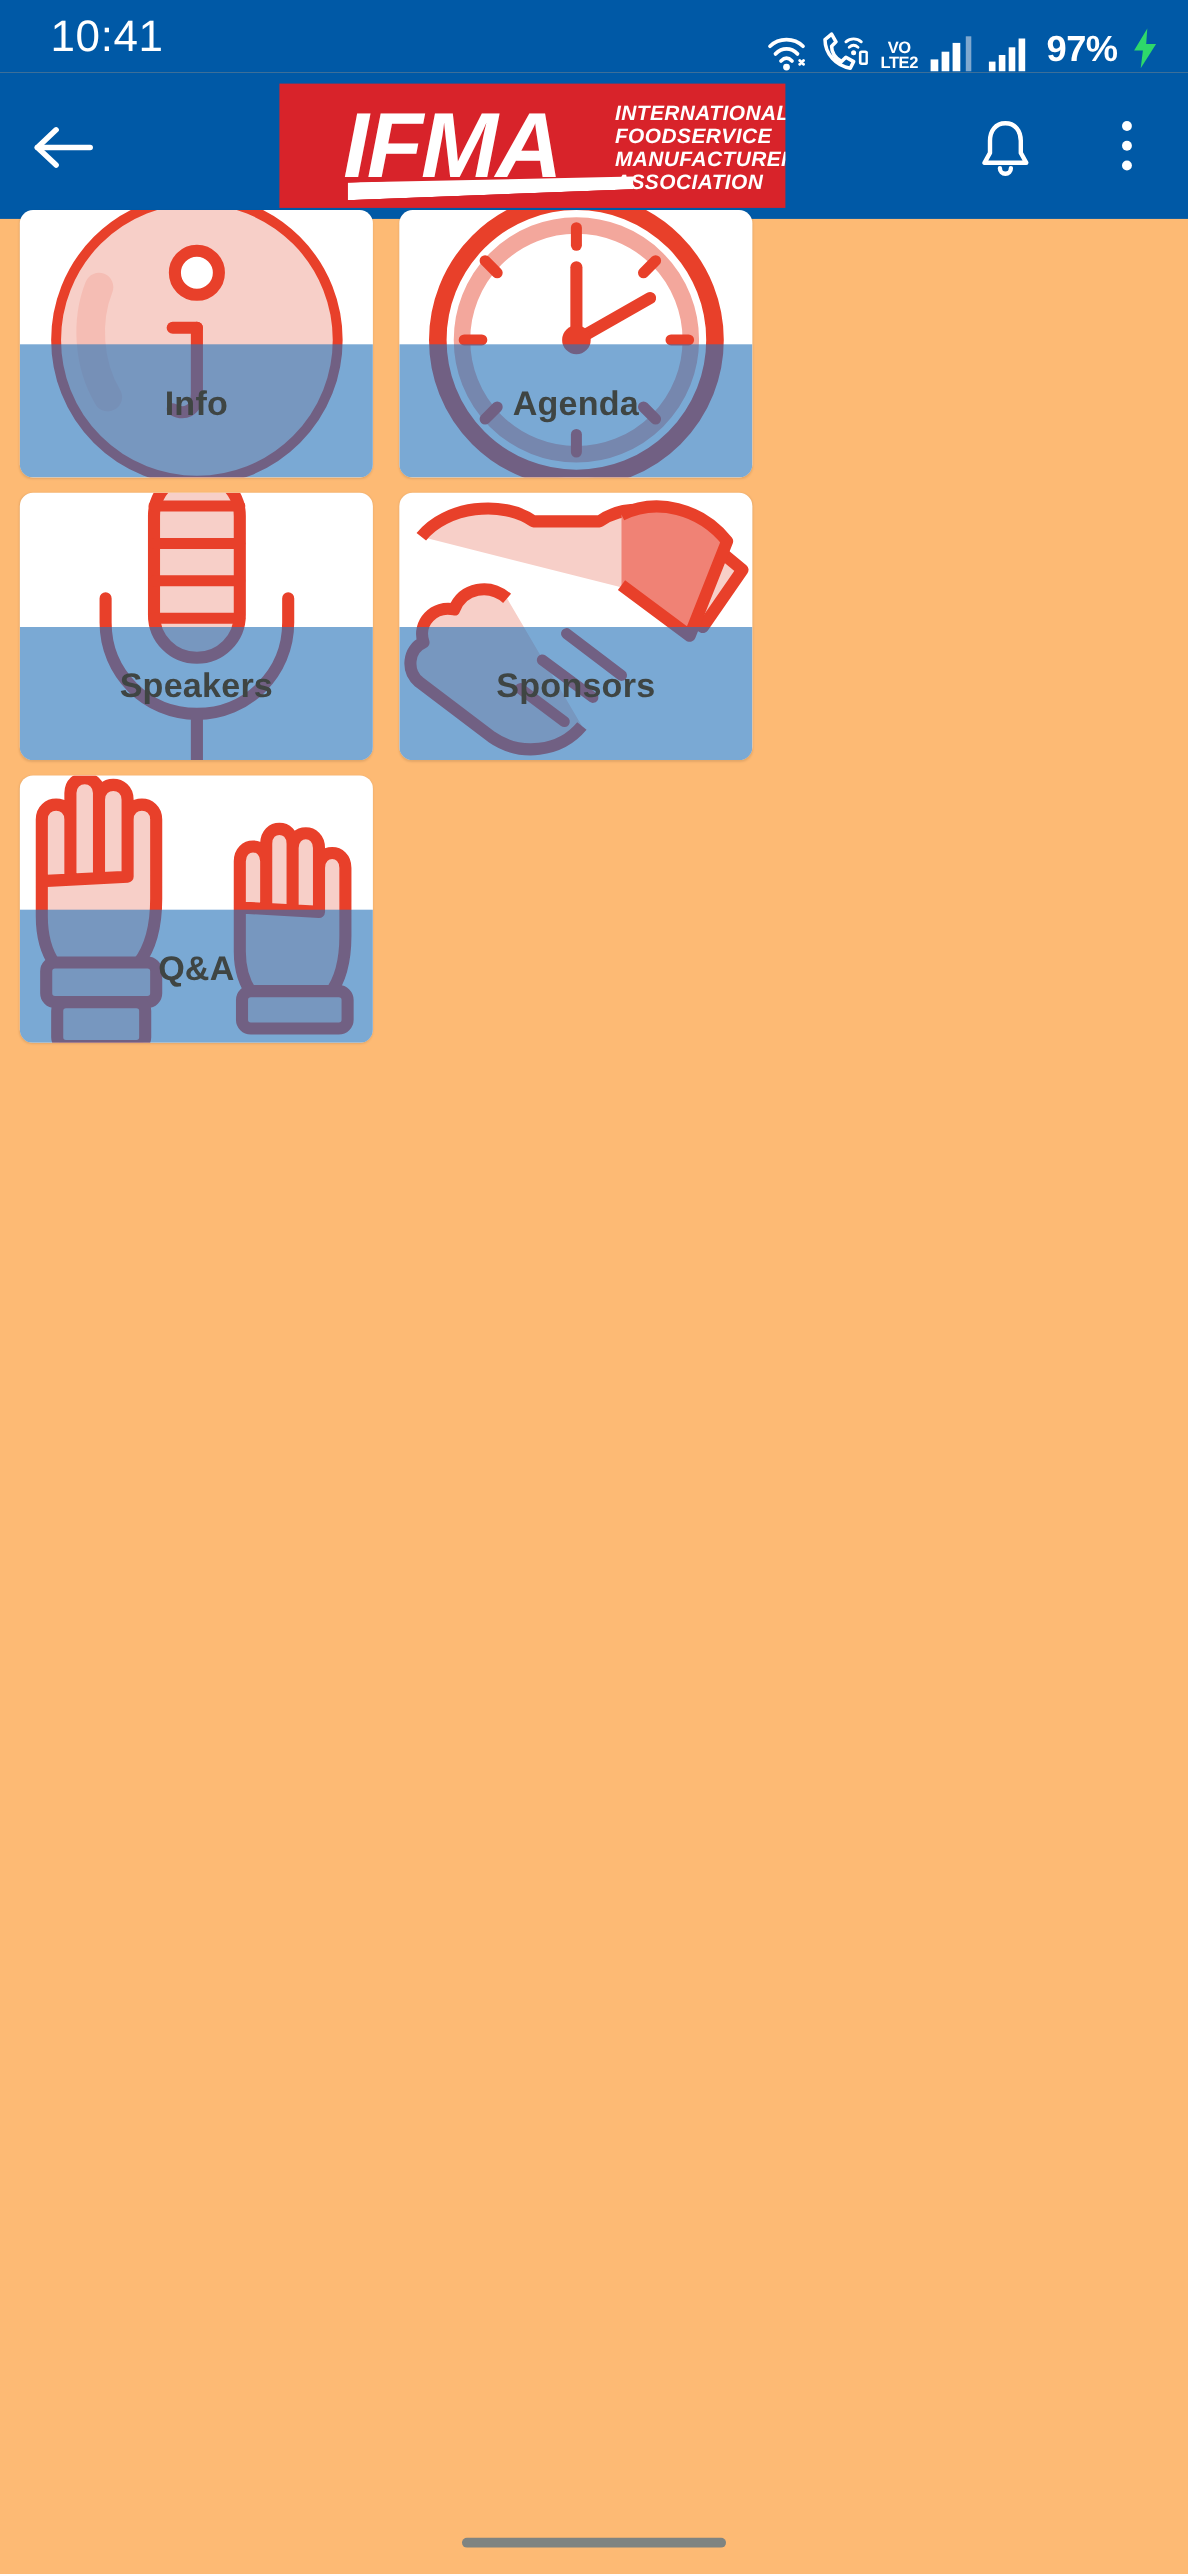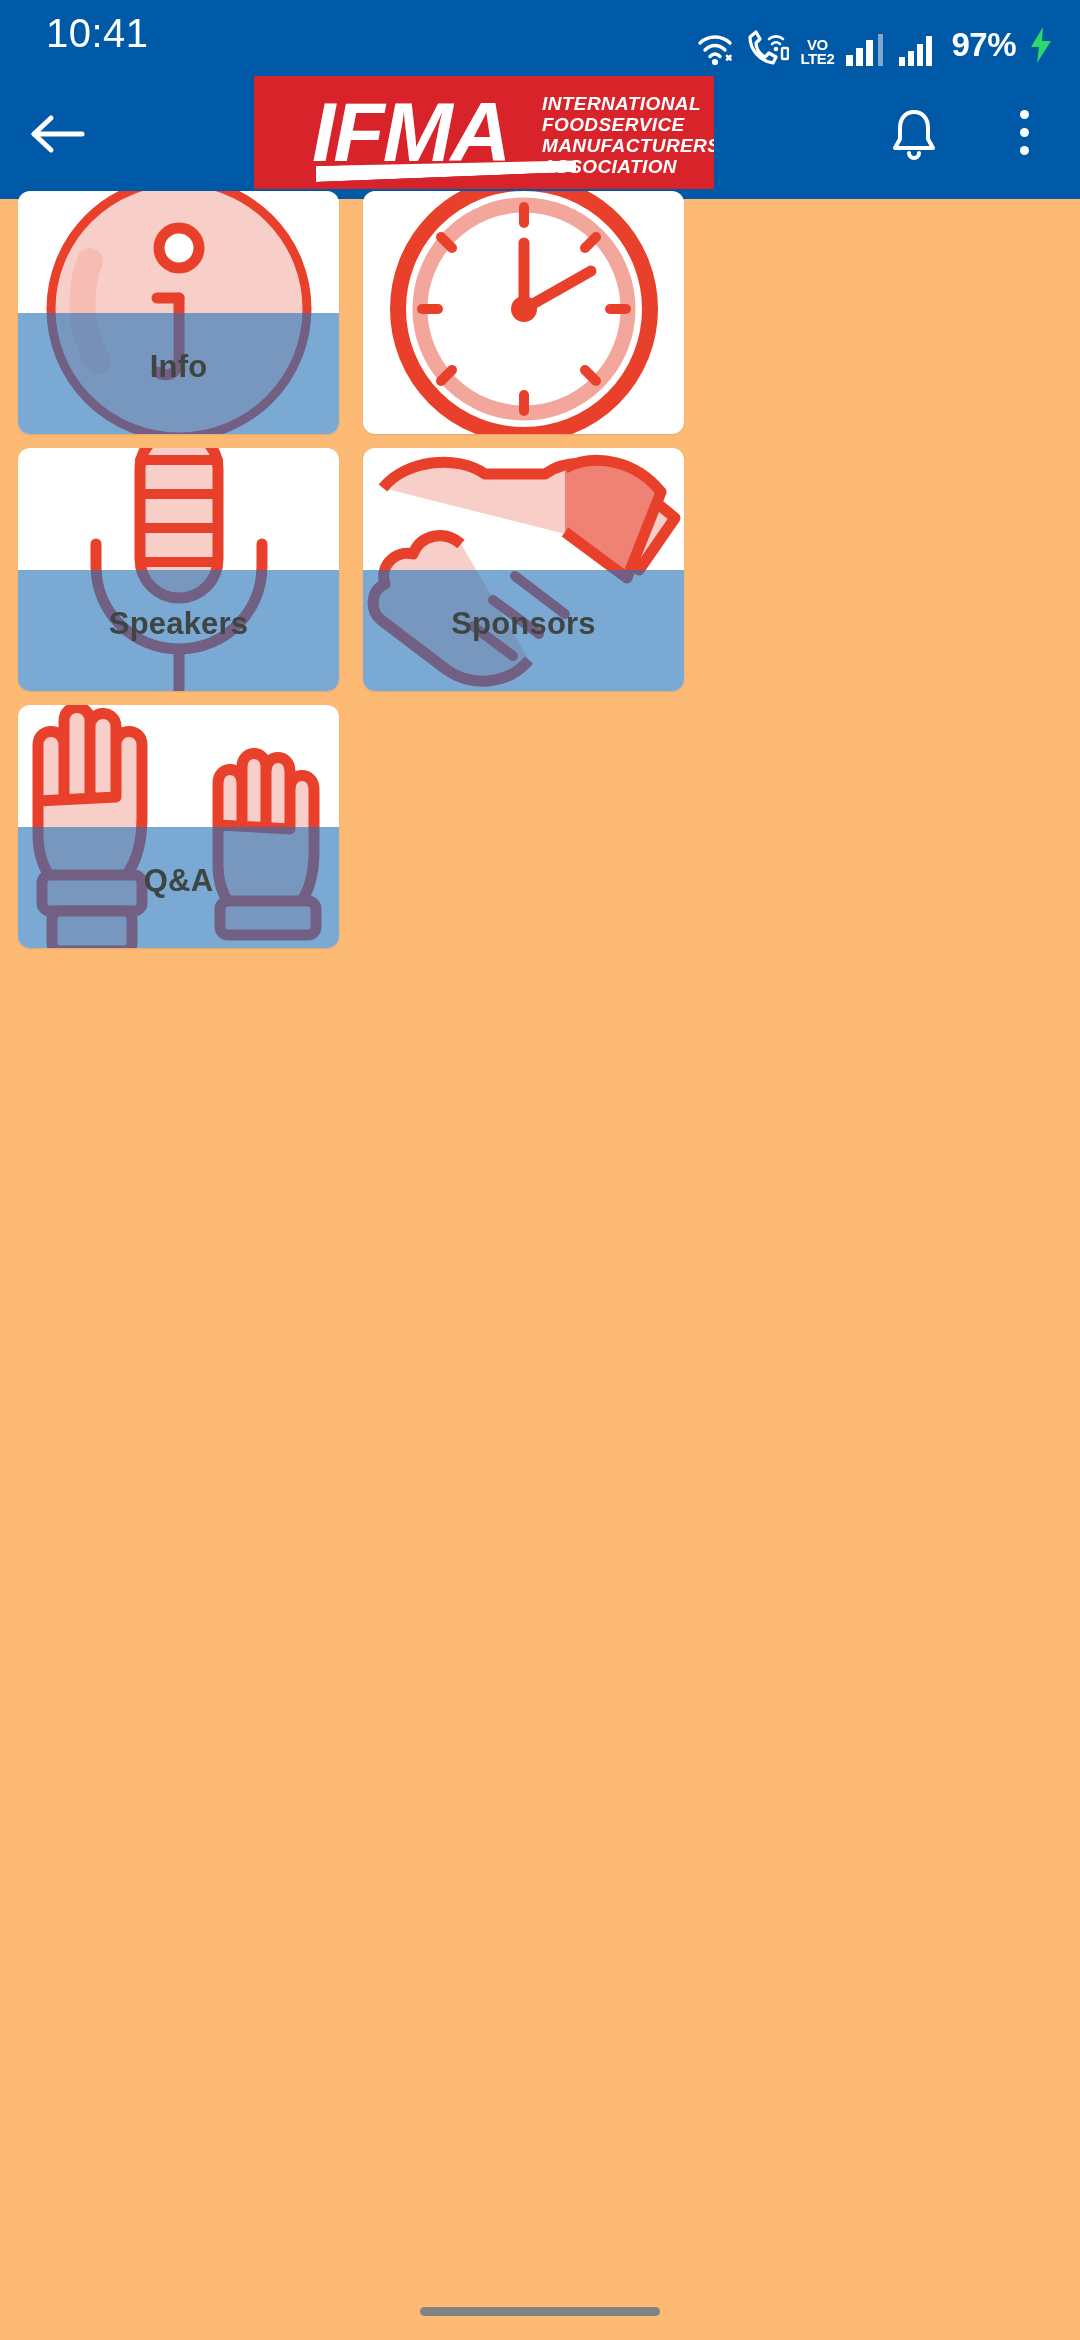--- a/index.html
+++ b/index.html
@@ -58,21 +58,21 @@
     font-size: 84px; font-weight: 700; font-style: italic;
     color: #ffffff; letter-spacing: -2px; line-height: 104px;
   }
   .logo-swoosh {
     position: absolute; left: 62px; bottom: 12px;
     width: 260px; height: 16px; background: #ffffff;
     transform: skewY(-2.2deg);
     clip-path: polygon(0 0, 100% 28%, 100% 100%, 0 100%);
   }
   .logo-tag {
-    position: absolute; left: 288px; top: 17px;
+    position: absolute; left: 305px; top: 17px;
     color: #ffffff; font-style: italic; font-weight: 700;
     font-size: 19px; line-height: 21px; letter-spacing: 0.4px;
   }
   .logo-tag div { white-space: nowrap; }
 
   
   .grid {
     position: absolute; top: 191px; left: 0; width: 912px;
     display: flex; flex-wrap: wrap;
     padding: 0 18px; gap: 14px 24px;
@@ -249,20 +249,23 @@
             <path d="M231 46 l-11 11"></path>
               <path d="M87 179 l-11 11"></path>
             <path d="M231 190 l-11 -11"></path>
               <path d="M87 57 l-11 -11"></path>
           </g>
           <path d="M159 118 L159 52" stroke="#e8402a" stroke-width="11" stroke-linecap="round"></path>
           <path d="M159 118 L226 80" stroke="#e8402a" stroke-width="11" stroke-linecap="round"></path>
           <circle cx="159" cy="118" r="13" fill="#e8402a"></circle>
         </svg>
       </div>
+      <div class="tile-band">
+        <span class="tile-label">Agenda</span>
+      </div>
     </div>
 
     <div class="tile">
       <div class="tile-art">
         <svg width="318" height="243" viewBox="0 0 318 243">
           <rect x="120" y="-18" width="78" height="168" rx="39" fill="#f7cfc8" stroke="#e8402a" stroke-width="11"></rect>
           <g stroke="#e8402a" stroke-width="10" stroke-linecap="round">
             <path d="M120 12 h78"></path>
               <path d="M120 46 h78"></path>
               <path d="M120 80 h78"></path>

